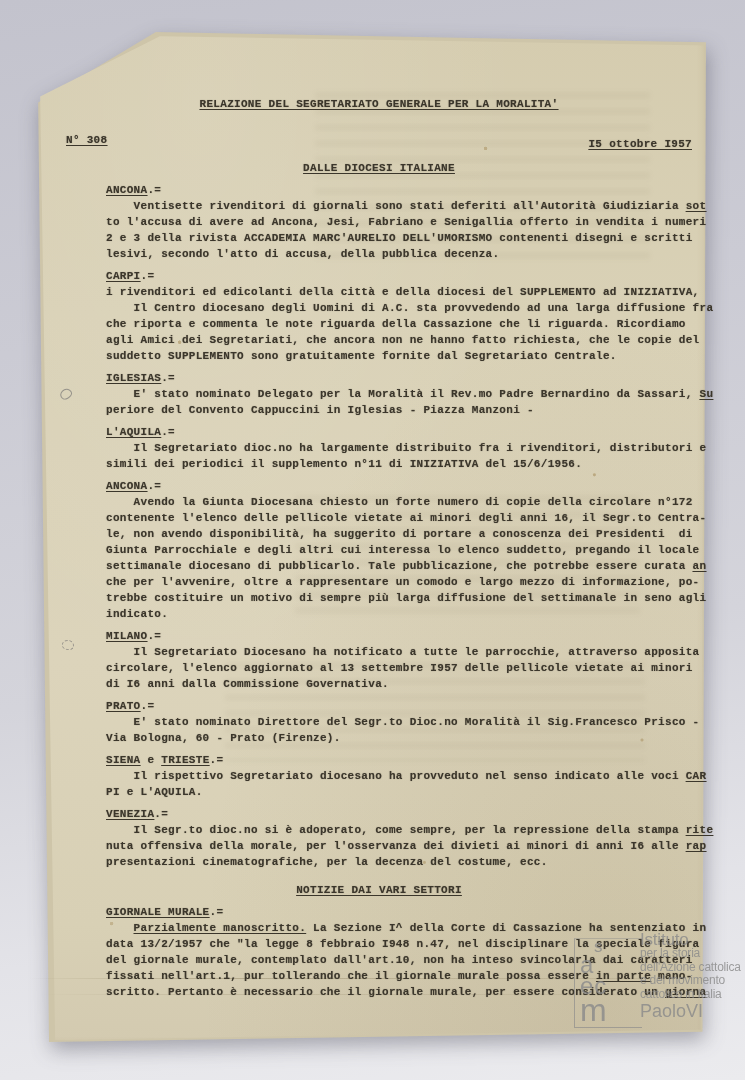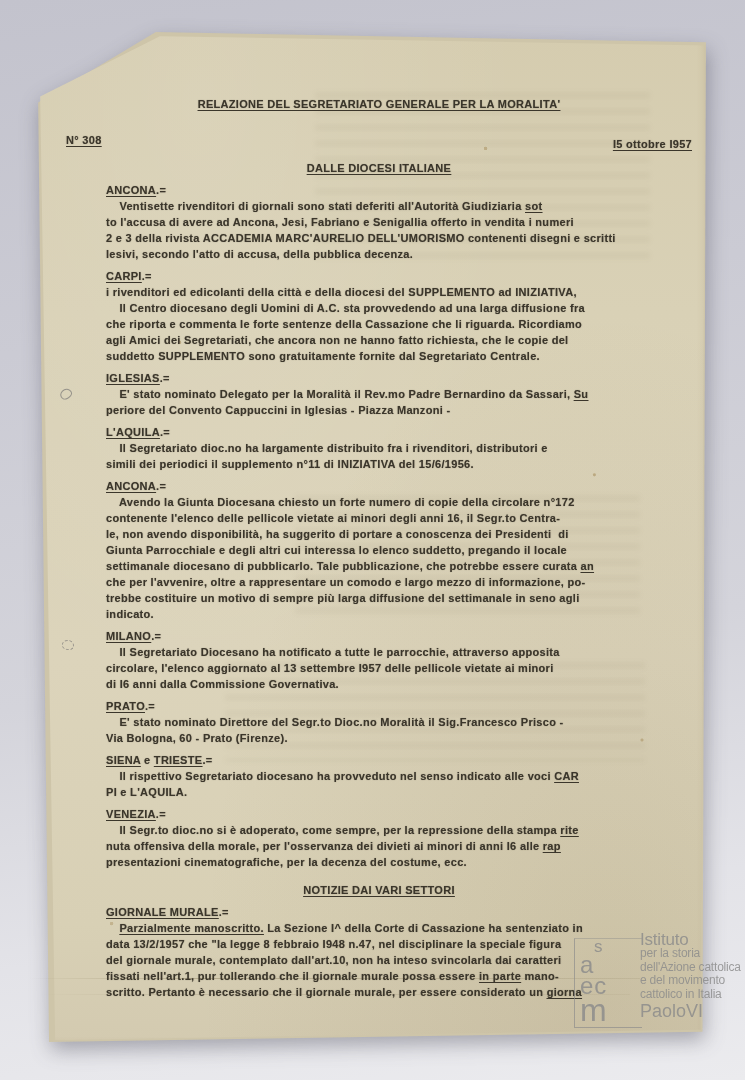--- a/index.html
+++ b/index.html
@@ -40,21 +40,21 @@
   
   .ghost{position:absolute;filter:blur(2.6px);opacity:.55;
     background:repeating-linear-gradient(180deg,rgba(106,96,66,.10) 0 7px,rgba(106,96,66,0) 7px 16px);}
   .ghost-1{left:315px;top:92px;width:335px;height:176px;}
   .ghost-2{left:295px;top:495px;width:345px;height:120px;}
   .ghost-3{left:225px;top:662px;width:420px;height:100px;}
 
   
   .doc{
     position:absolute;left:66px;top:96px;width:626px;
-    font-family:Liberation Sans, sans-serif;
+    font-family:Liberation Mono, monospace;
     font-weight:bold;
     font-size:11px;line-height:16px;
     letter-spacing:.3px;
     color:#3b362b;
     text-shadow:0 0 1px rgba(59,54,43,.5);
   }
   .doc .u{text-decoration:underline;text-underline-offset:2px;}
   .doc-title{text-align:center;white-space:pre;}
   .num-row{display:flex;justify-content:space-between;margin-top:20px;gap:20px;}
   .num-row .date{transform:translateY(4px);}
@@ -116,21 +116,21 @@
           <div class="line"><span class="u">ANCONA</span><span>.=</span></div>
           <div class="line"><span>    Ventisette rivenditori di giornali sono stati deferiti all'Autorità Giudiziaria </span><span class="u">sot</span></div>
           <div class="line"><span>to l'accusa di avere ad Ancona, Jesi, Fabriano e Senigallia offerto in vendita i numeri</span></div>
           <div class="line"><span>2 e 3 della rivista ACCADEMIA MARC'AURELIO DELL'UMORISMO contenenti disegni e scritti</span></div>
           <div class="line"><span>lesivi, secondo l'atto di accusa, della pubblica decenza.</span></div>
         </div>
         <div class="entry">
           <div class="line"><span class="u">CARPI</span><span>.=</span></div>
           <div class="line"><span>i rivenditori ed edicolanti della città e della diocesi del SUPPLEMENTO ad INIZIATIVA,</span></div>
           <div class="line"><span>    Il Centro diocesano degli Uomini di A.C. sta provvedendo ad una larga diffusione fra</span></div>
-          <div class="line"><span>che riporta e commenta le forte sentenze della Cassazione che li riguarda. Ricordiamo</span></div>
+          <div class="line"><span>che riporta e commenta le note riguarda della Cassazione che li riguarda. Ricordiamo</span></div>
           <div class="line"><span>agli Amici dei Segretariati, che ancora non ne hanno fatto richiesta, che le copie del</span></div>
           <div class="line"><span>suddetto SUPPLEMENTO sono gratuitamente fornite dal Segretariato Centrale.</span></div>
         </div>
         <div class="entry">
           <div class="line"><span class="u">IGLESIAS</span><span>.=</span></div>
           <div class="line"><span>    E' stato nominato Delegato per la Moralità il Rev.mo Padre Bernardino da Sassari, </span><span class="u">Su</span></div>
           <div class="line"><span>periore del Convento Cappuccini in Iglesias - Piazza Manzoni -</span></div>
         </div>
         <div class="entry">
           <div class="line"><span class="u">L'AQUILA</span><span>.=</span></div>

